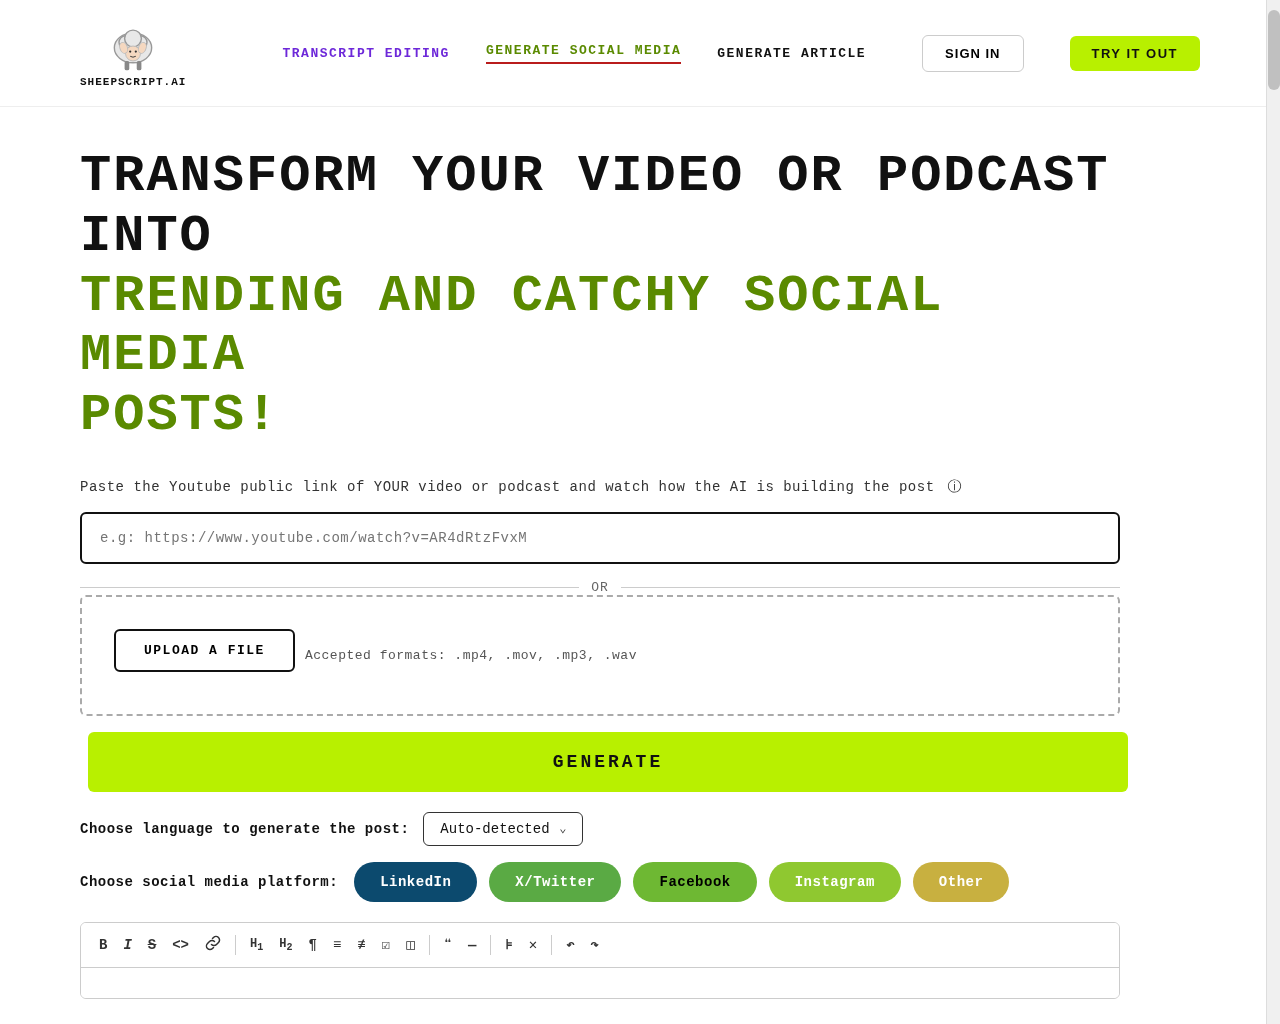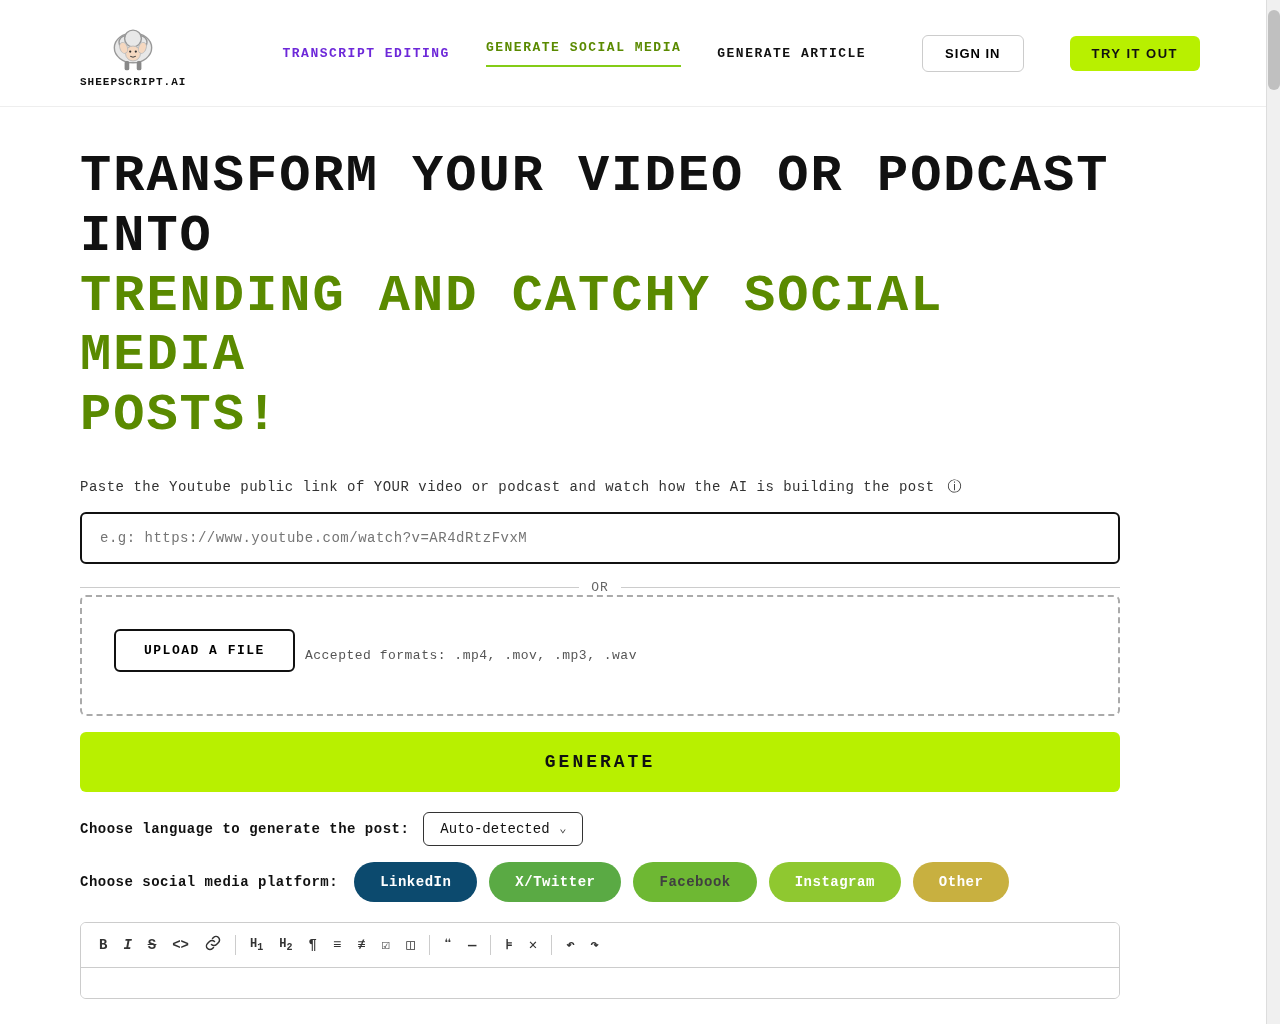--- a/index.html
+++ b/index.html
@@ -45,22 +45,22 @@
     .nav-link {
       font-size: 13px;
       font-weight: bold;
       letter-spacing: 1.5px;
       text-decoration: none;
       color: #111;
       cursor: pointer;
     }
     .nav-link.active {
       color: #5a8a00;
-      border-bottom: 2px solid #84cc16;
-      padding-bottom: 10px;
+      border-bottom: 2px solid #b91c1c;
+      padding-bottom: 4px;
     }
     .nav-link.olive {
       color: #6d28d9;
     }
     .nav-signin {
       background: #fff;
       border: 1.5px solid #ccc;
       border-radius: 6px;
       padding: 10px 22px;
       font-size: 13px;
@@ -207,20 +207,21 @@
       border: none;
       border-radius: 6px;
       padding: 20px;
       font-size: 18px;
       font-weight: bold;
       font-family: 'Courier New', Courier, monospace;
       letter-spacing: 3px;
       cursor: pointer;
       color: #111;
       margin-bottom: 20px;
+      margin-left: 8px;
     }
 
     
     .language-row {
       display: flex;
       align-items: center;
       gap: 14px;
       margin-bottom: 16px;
     }
     .language-label {
@@ -268,21 +269,21 @@
       border-radius: 25px;
       padding: 12px 26px;
       font-size: 14px;
       font-weight: bold;
       font-family: 'Courier New', Courier, monospace;
       cursor: pointer;
       letter-spacing: 0.5px;
     }
     .platform-btn.linkedin { background: #0c4a6e; color: #fff; }
     .platform-btn.twitter { background: #5aaa44; color: #fff; }
-    .platform-btn.facebook { background: #6eb833; color: #404040; }
+    .platform-btn.facebook { background: #6eb833; color: #000000; }
     .platform-btn.instagram { background: #8fc830; color: #fff; }
     .platform-btn.other { background: #c8b040; color: #fff; }
 
     
     .editor-container {
       border: 1.5px solid #ccc;
       border-radius: 6px;
       overflow: hidden;
     }
     .editor-toolbar {

